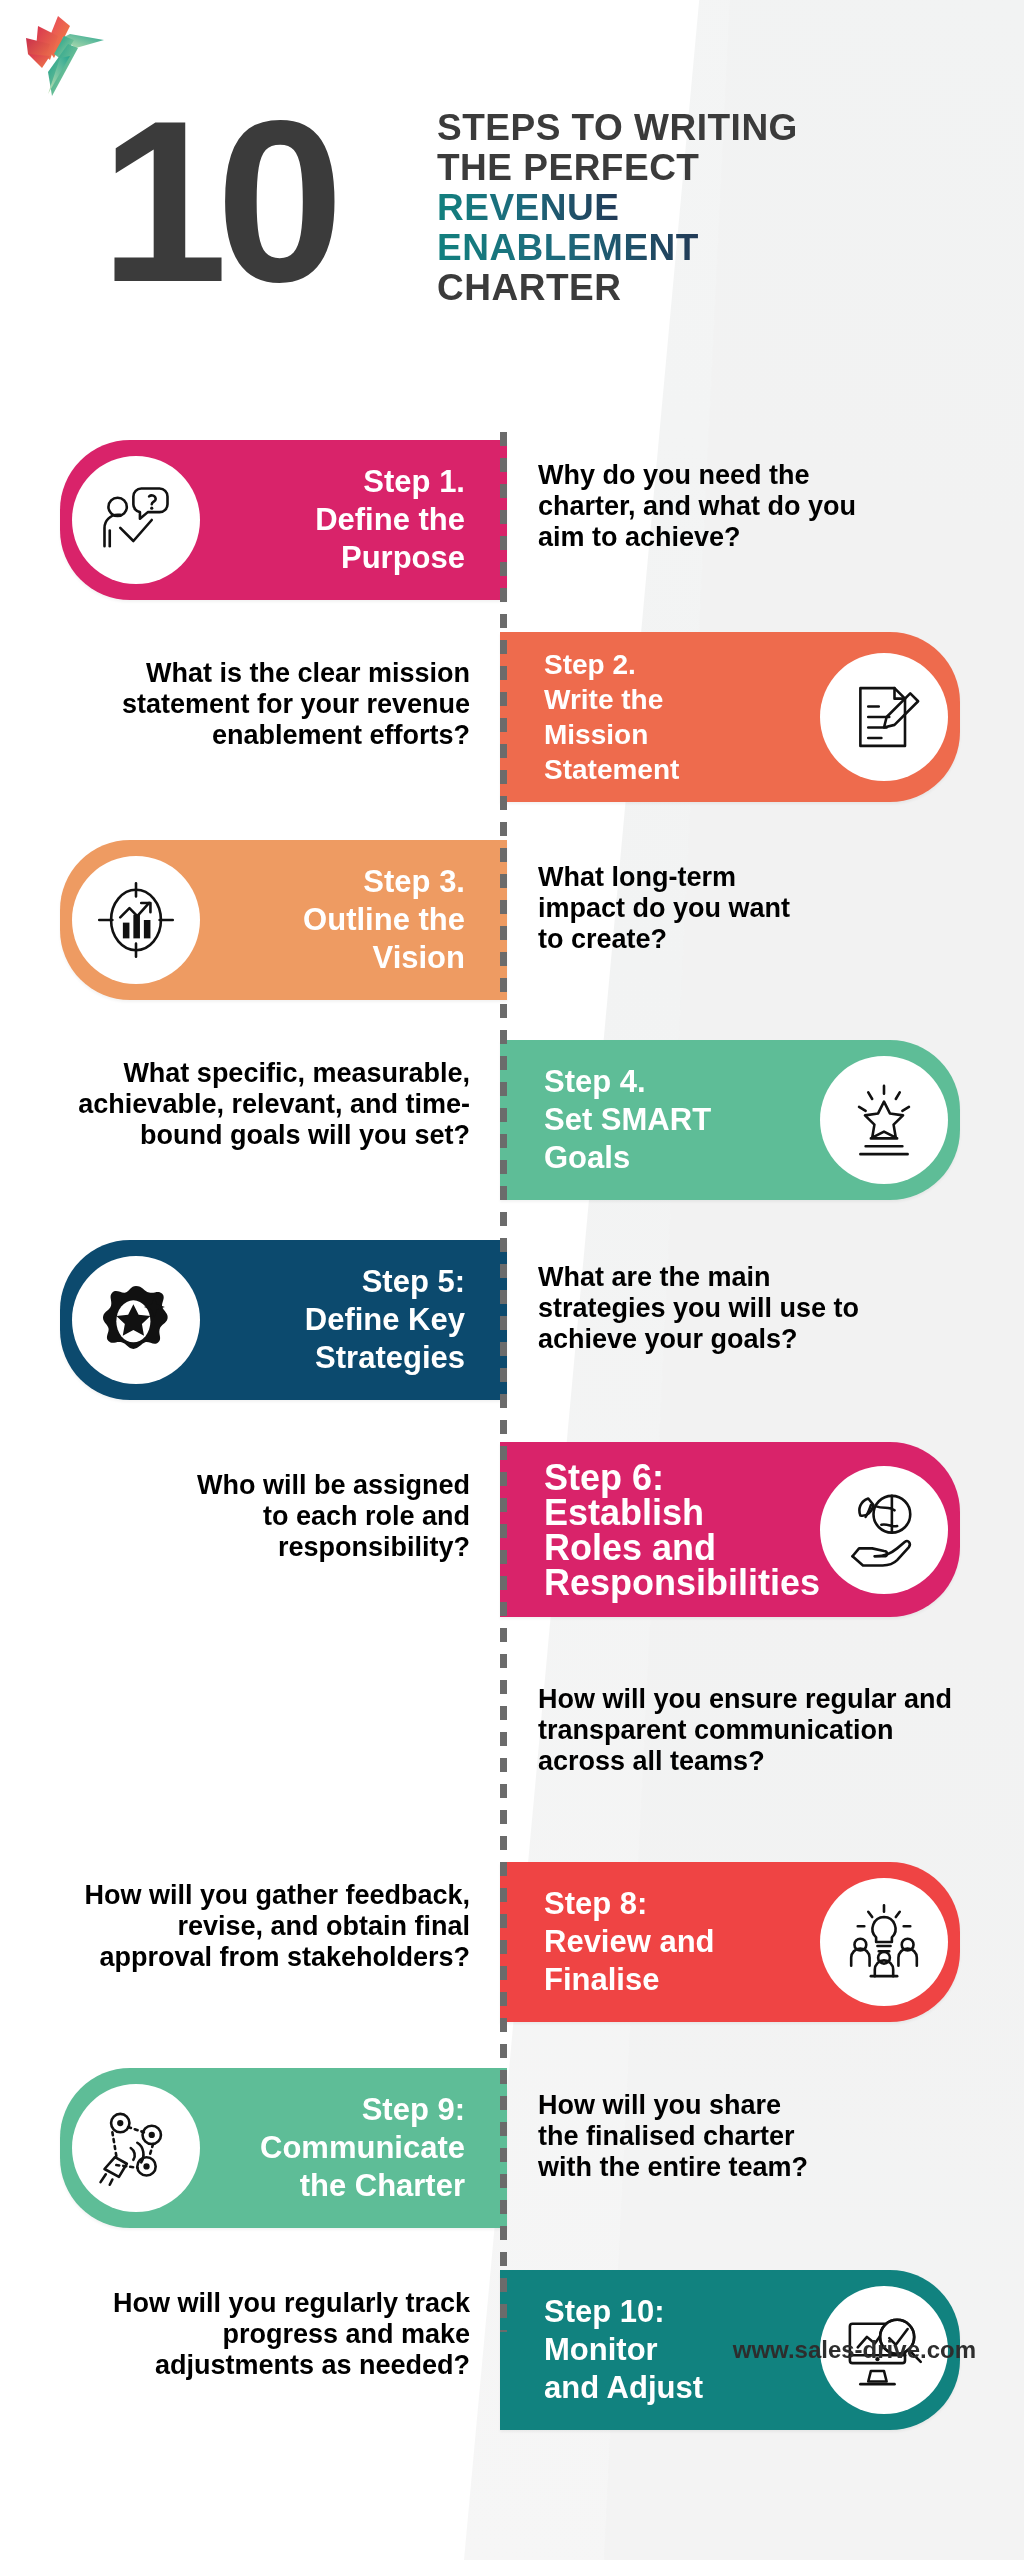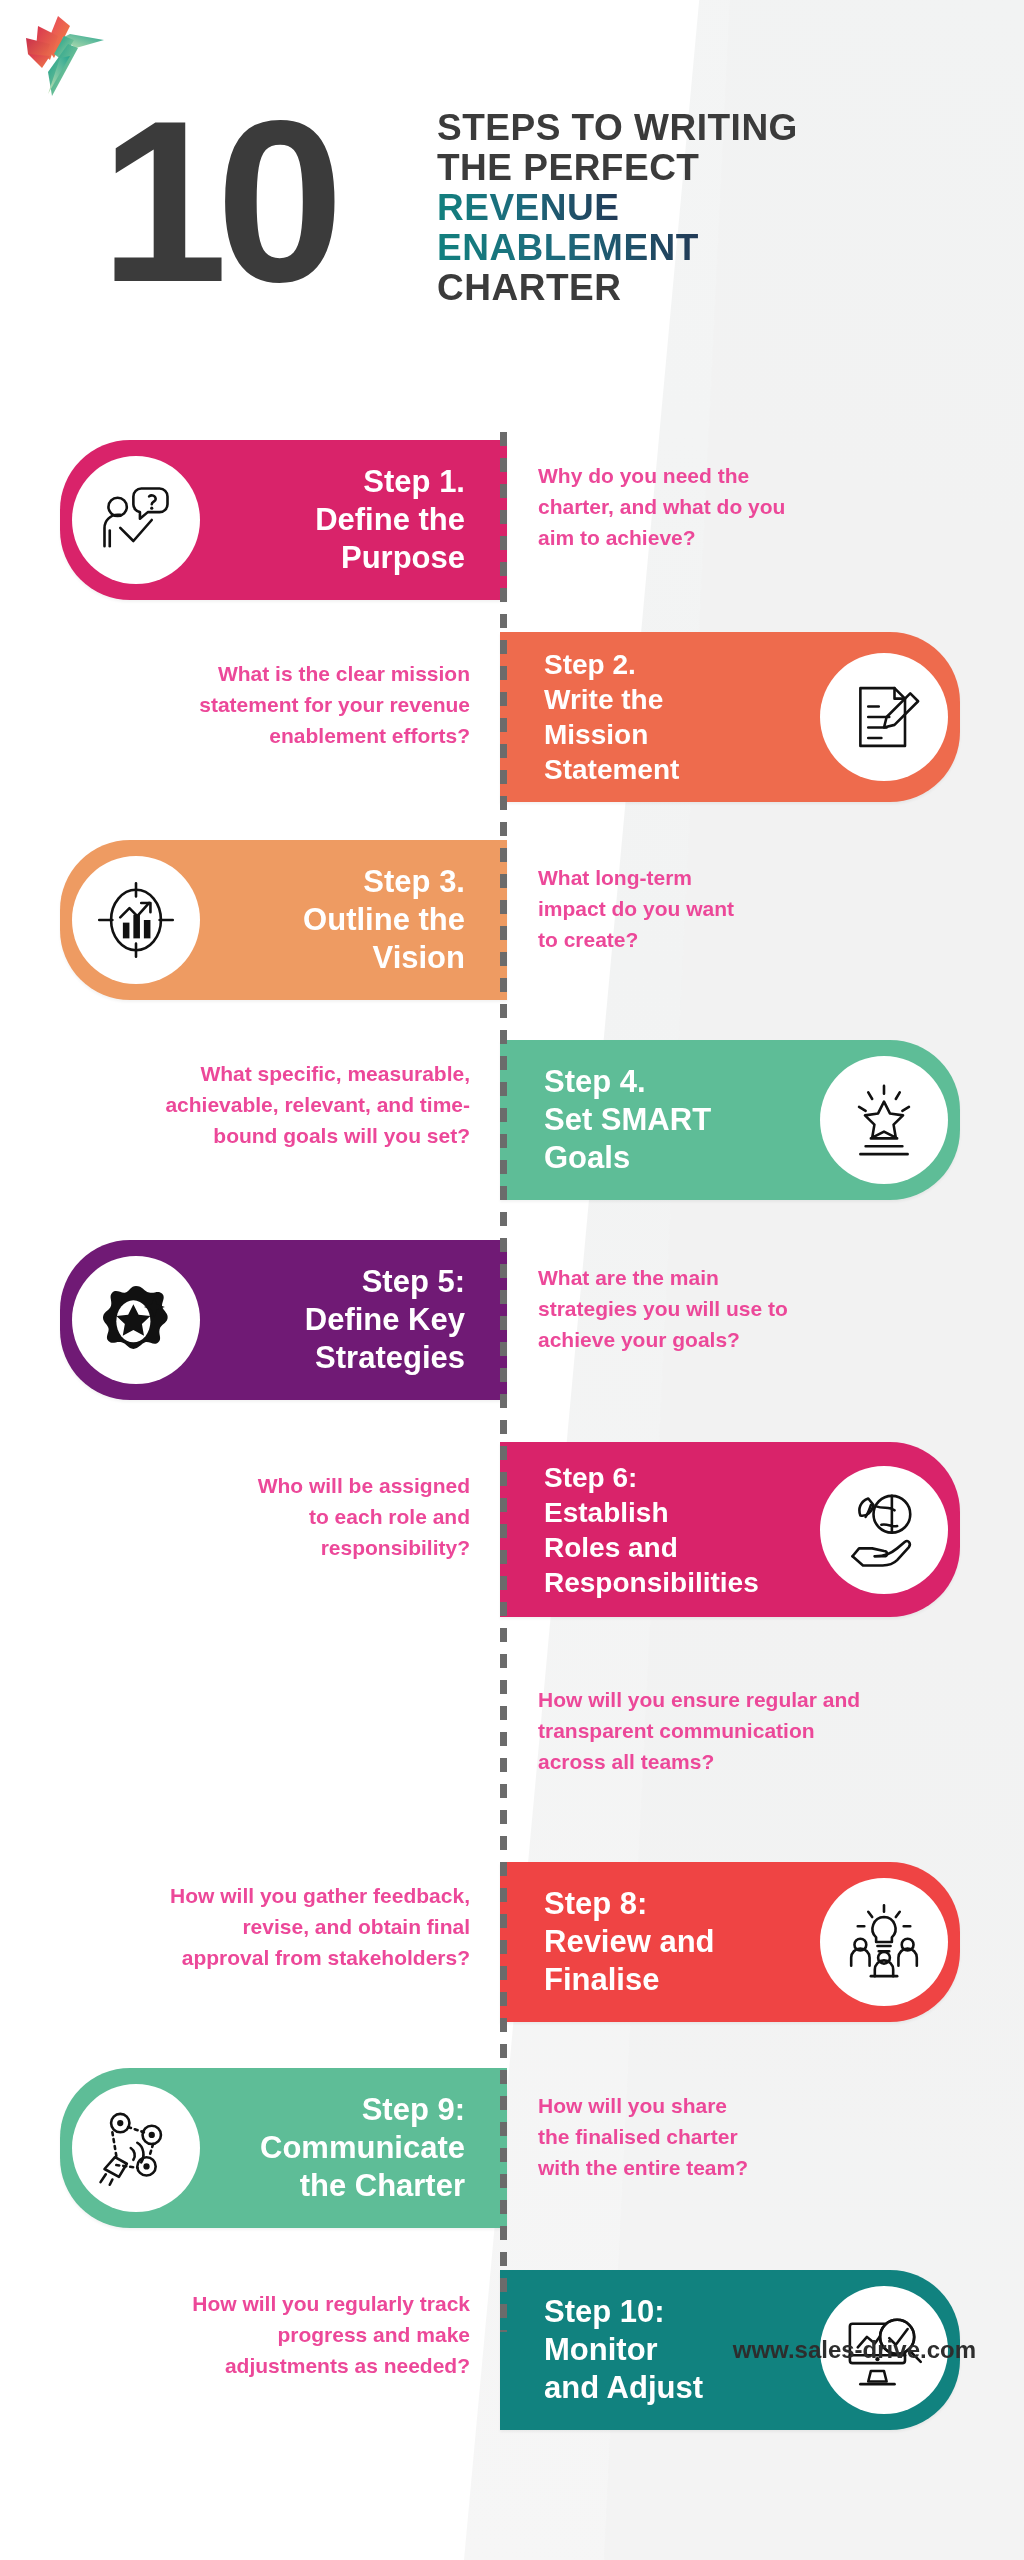--- a/index.html
+++ b/index.html
@@ -91,22 +91,22 @@
     font-size:31px; line-height:38px;
     font-family:"Liberation Sans","DejaVu Sans",sans-serif;
     flex:1 1 auto;
     white-space:pre-line;
   }
   .pill.left  .step-title { text-align:right;  padding-right:16px; }
   .pill.right .step-title { text-align:left;   padding-left:18px; }
 
   .desc {
     position:absolute;
-    font-size:21px; line-height:31px; font-weight:bold;
-    color:#ec4899;
+    font-size:27px; line-height:31px; font-weight:bold;
+    color:#000000;
     white-space:pre-line;
     font-family:"Liberation Sans","DejaVu Sans",sans-serif;
   }
   .desc.on-right { left:538px; width:420px; text-align:left; }
   .desc.on-left  { left:70px;  width:400px; text-align:right; }
 
   
   .footer {
     position:absolute; right:48px; bottom:48px;
     font-size:24px; font-weight:bold; color:#2d2d2d;
@@ -248,41 +248,41 @@
           <path d="M22 46h20M18 52h28M14 58h36"></path>
         </svg>
       </div>
     </div>
     <div class="desc on-left" style="top:18px;">What specific, measurable,
 achievable, relevant, and time-
 bound goals will you set?</div>
   </div>
 
   <div class="row" style="top:1240px;height:160px;">
-    <div class="pill left" style="background:#701a75;">
+    <div class="pill left" style="background:#0c4a6e;">
       <div class="icon-badge">
         <svg class="ic" viewBox="0 0 64 64" fill="none" stroke="#111" stroke-width="2.6" stroke-linecap="round" stroke-linejoin="round">
           <path d="M32 6c5 0 6 4 10 5s7-2 10 1-1 7 0 10 5 5 4 9-5 4-6 8 2 7-1 10-7-1-10 0-5 5-9 5-5-4-9-5-7 2-10-1 1-7 0-10-5-5-4-9 5-4 6-8-2-7 1-10 7 1 10 0 4-5 8-5z" fill="#111" stroke="none"></path>
           <ellipse cx="30" cy="33" rx="13" ry="16" fill="#fff" stroke="none"></ellipse>
           <path d="M30 20l4 8 9 1-6.5 6 1.6 9-8.1-4.3-8.1 4.3 1.6-9-6.5-6 9-1z" fill="#111" stroke="none"></path>
           <path d="M46 14l2 6 6 2-6 2-2 6-2-6-6-2 6-2z" fill="#111" stroke="none"></path>
         </svg>
       </div>
       <div class="step-title">Step 5:
 Define Key
 Strategies</div>
     </div>
     <div class="desc on-right" style="top:22px;">What are the main
 strategies you will use to
 achieve your goals?</div>
   </div>
 
   <div class="row" style="top:1442px;height:175px;">
     <div class="pill right" style="background:#D9236A;">
-      <div class="step-title" style="font-size:28px;line-height:35px;">Step 6:
+      <div class="step-title" style="font-size:36px;line-height:35px;">Step 6:
 Establish
 Roles and
 Responsibilities</div>
       <div class="icon-badge">
         <svg class="ic" viewBox="0 0 64 64" fill="none" stroke="#111" stroke-width="2.6" stroke-linecap="round" stroke-linejoin="round">
           <circle cx="38" cy="20" r="14"></circle>
           <path d="M26 14c6 2 10 0 14 3M30 28c5-1 8 2 12 1M38 6v28"></path>
           <path d="M20 8c-6 2-8 8-6 13 5 1 9-3 10-8z"></path>
           <path d="M18 22c2-3 3-6 4-9"></path>
           <path d="M8 52l5-6h10l9 2c3 0 3 4 0 4h-7"></path>

